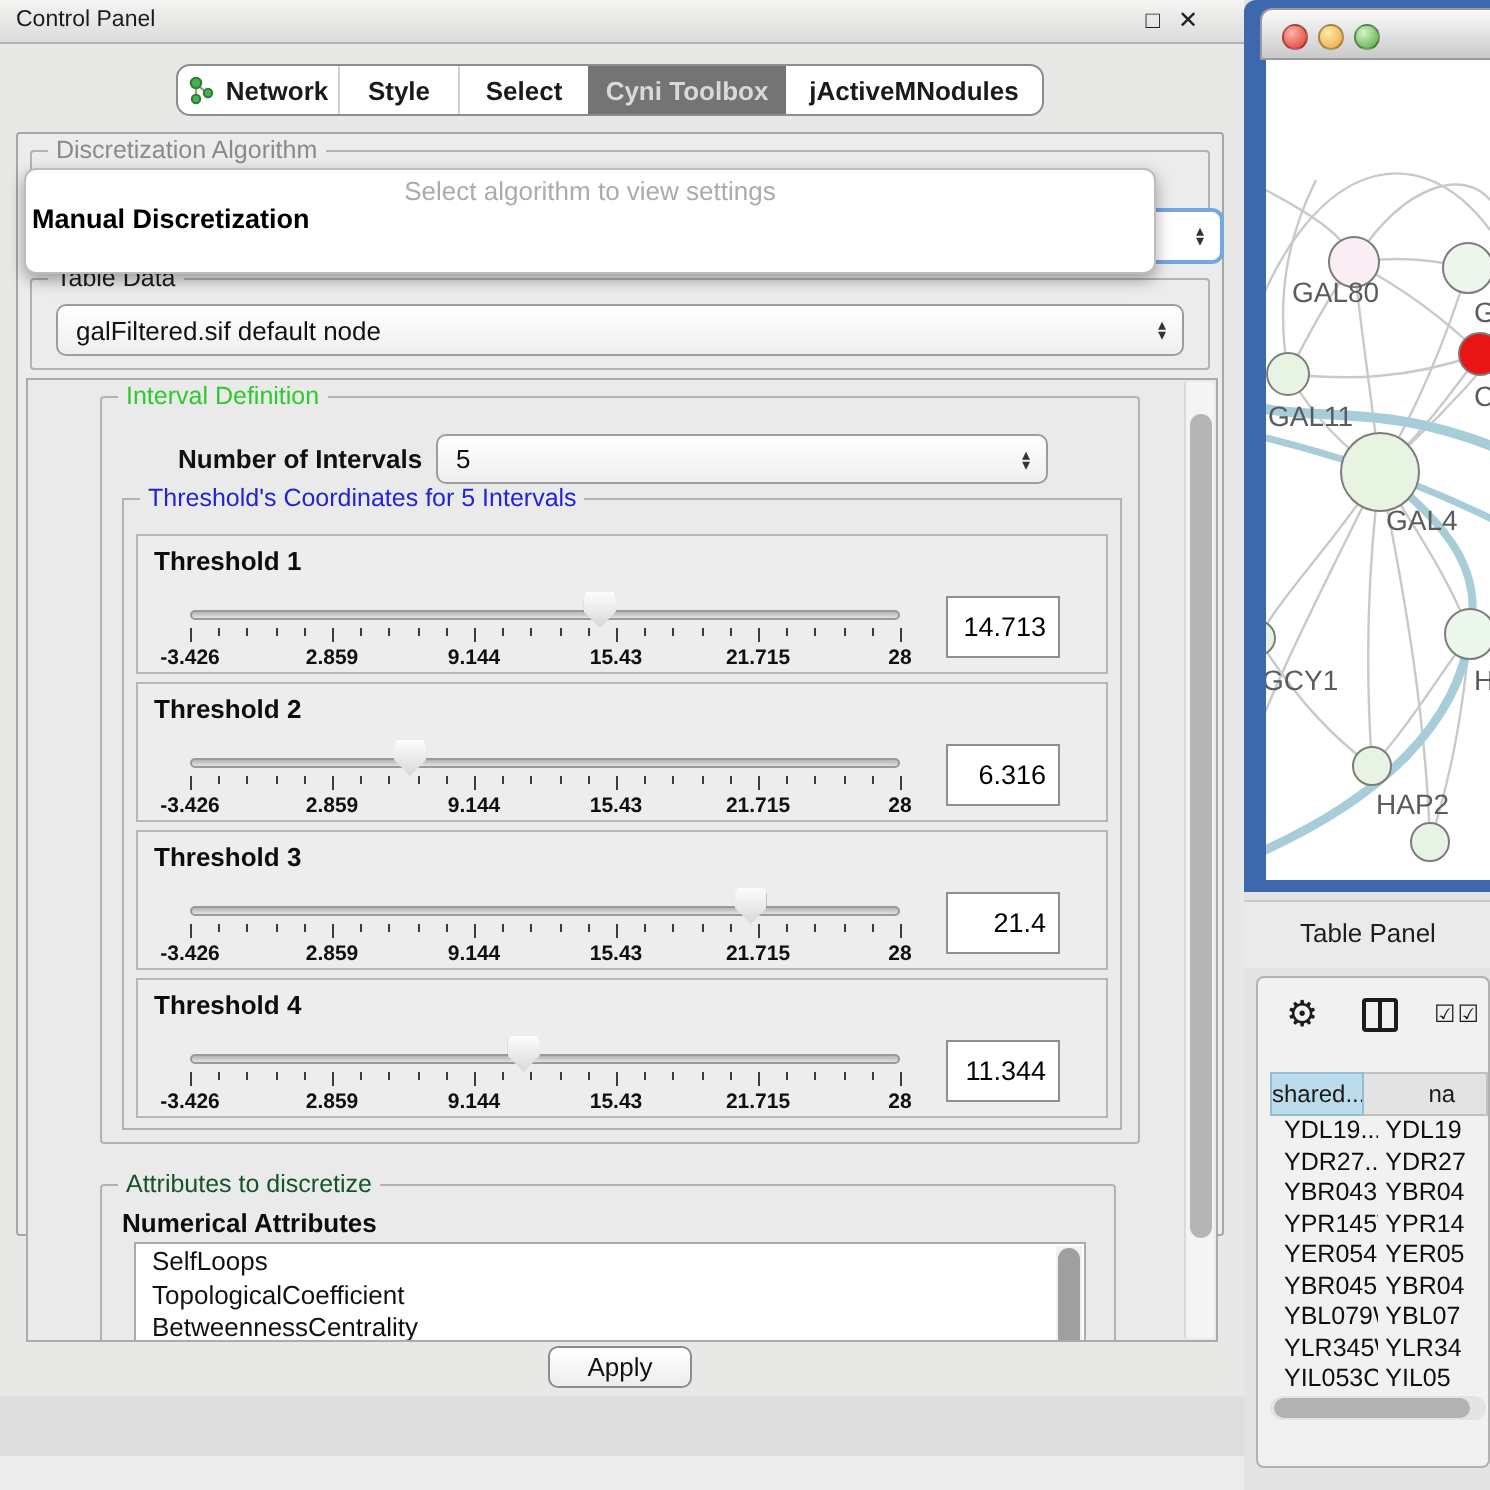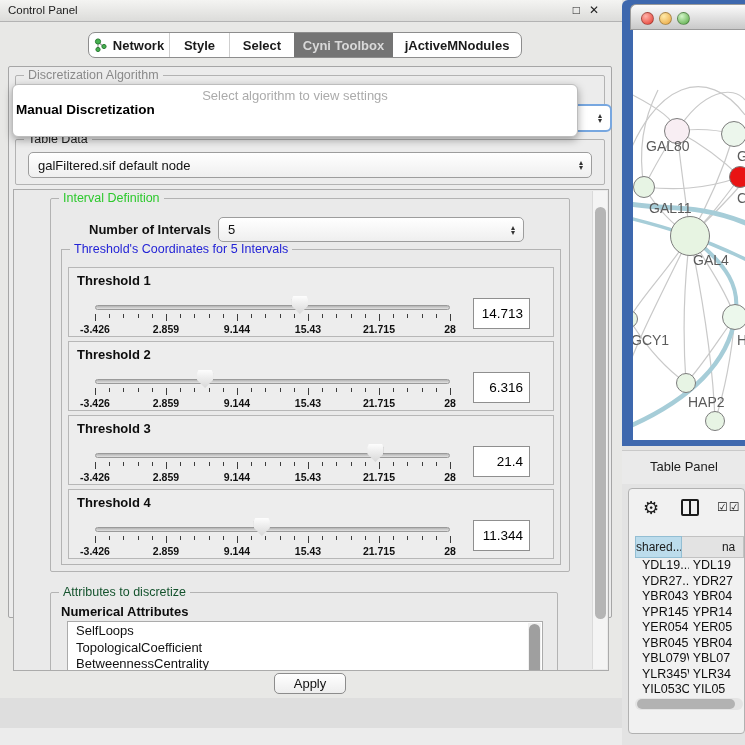--- a/index.html
+++ b/index.html
@@ -133,21 +133,21 @@
   #tp-toolbar { position:absolute; left:0; top:0; width:100%; height:40px; }
   #gear-btn { position:absolute; left:14px; top:8px; font-size:18px; color:#1c1c1c; }
   #split-btn { position:absolute; left:52px; top:10px; width:18px; height:17px;
     border:2px solid #1c1c1c; border-radius:2px; }
   #split-btn::after { content:""; position:absolute; left:6px; top:0; width:2px; height:13px; background:#1c1c1c; }
   #check-btns { position:absolute; left:88px; top:11px; font-size:12px; color:#1c1c1c; letter-spacing:1px; }
   #tp-table { position:absolute; left:6px; top:47px; right:0; }
   .tp-hrow { display:flex; height:22px; }
   .tp-h { font-size:12px; color:#1a1a1a; text-align:center; line-height:21px; overflow:hidden; white-space:nowrap; }
   .tp-h1 { width:76px; background:#bcdcec; border:1px solid #93bed3; }
-  .tp-h2 { width:80px; background:#e3e3e3; border:1px solid #c2c2c2; border-left:none; text-align:center; padding-left:32px; }
+  .tp-h2 { width:80px; background:#e3e3e3; border:1px solid #c2c2c2; border-left:none; text-align:left; padding-left:32px; }
   .tp-row { display:flex; height:15.5px; font-size:12.5px; color:#0f0f0f; }
   .tp-c1 { width:76px; padding-left:7px; white-space:nowrap; overflow:hidden; }
   .tp-c2 { width:80px; padding-left:4px; white-space:nowrap; overflow:hidden; }
   #tp-hscroll { position:absolute; left:6px; top:209px; width:108px; height:12px;
     background:#e4e4e4; border-radius:6px; }
   #tp-hthumb { position:absolute; left:2px; top:1px; width:98px; height:10px;
     background:#b2b2b2; border-radius:5px; }
 
   svg.edges { position:absolute; left:0; top:0; }
 </style>
@@ -461,21 +461,21 @@
       <div class="net-node" style="left: 96px; top: 136px; height: 22px; width: 22px; background: rgb(233, 20, 20);"></div>
       <div class="net-node" style="left: 0px; top: 146px; height: 22px; width: 22px; background: rgb(231, 244, 228);"></div>
       <div class="net-node" style="left: 37px; top: 186px; height: 40px; width: 40px; background: rgb(231, 244, 226);"></div>
       <div class="net-node" style="left: -13px; top: 280px; height: 18px; width: 18px; background: rgb(231, 244, 228);"></div>
       <div class="net-node" style="left: 89px; top: 274px; height: 26px; width: 26px; background: rgb(236, 248, 236);"></div>
       <div class="net-node" style="left: 43px; top: 343px; height: 20px; width: 20px; background: rgb(231, 244, 228);"></div>
       <div class="net-node" style="left: 72px; top: 381px; height: 20px; width: 20px; background: rgb(231, 244, 228);"></div>
       <div class="net-label" style="left: 13px; top: 108px;">GAL80</div>
       <div class="net-label" style="left: 104px; top: 118px;">GA</div>
       <div class="net-label" style="left: 104px; top: 160px;">C</div>
-      <div class="net-label" style="left: 16px; top: 170px;">GAL11</div>
+      <div class="net-label" style="left: 1px; top: 170px;">GAL11</div>
       <div class="net-label" style="left: 60px; top: 222px;">GAL4</div>
       <div class="net-label" style="left: -2px; top: 302px;">GCY1</div>
       <div class="net-label" style="left: 104px; top: 302px;">H</div>
       <div class="net-label" style="left: 55px; top: 364px;">HAP2</div>
     </div>
 </div>
 
 <div id="tp-bar">
   <span>Table Panel</span>
 </div>

